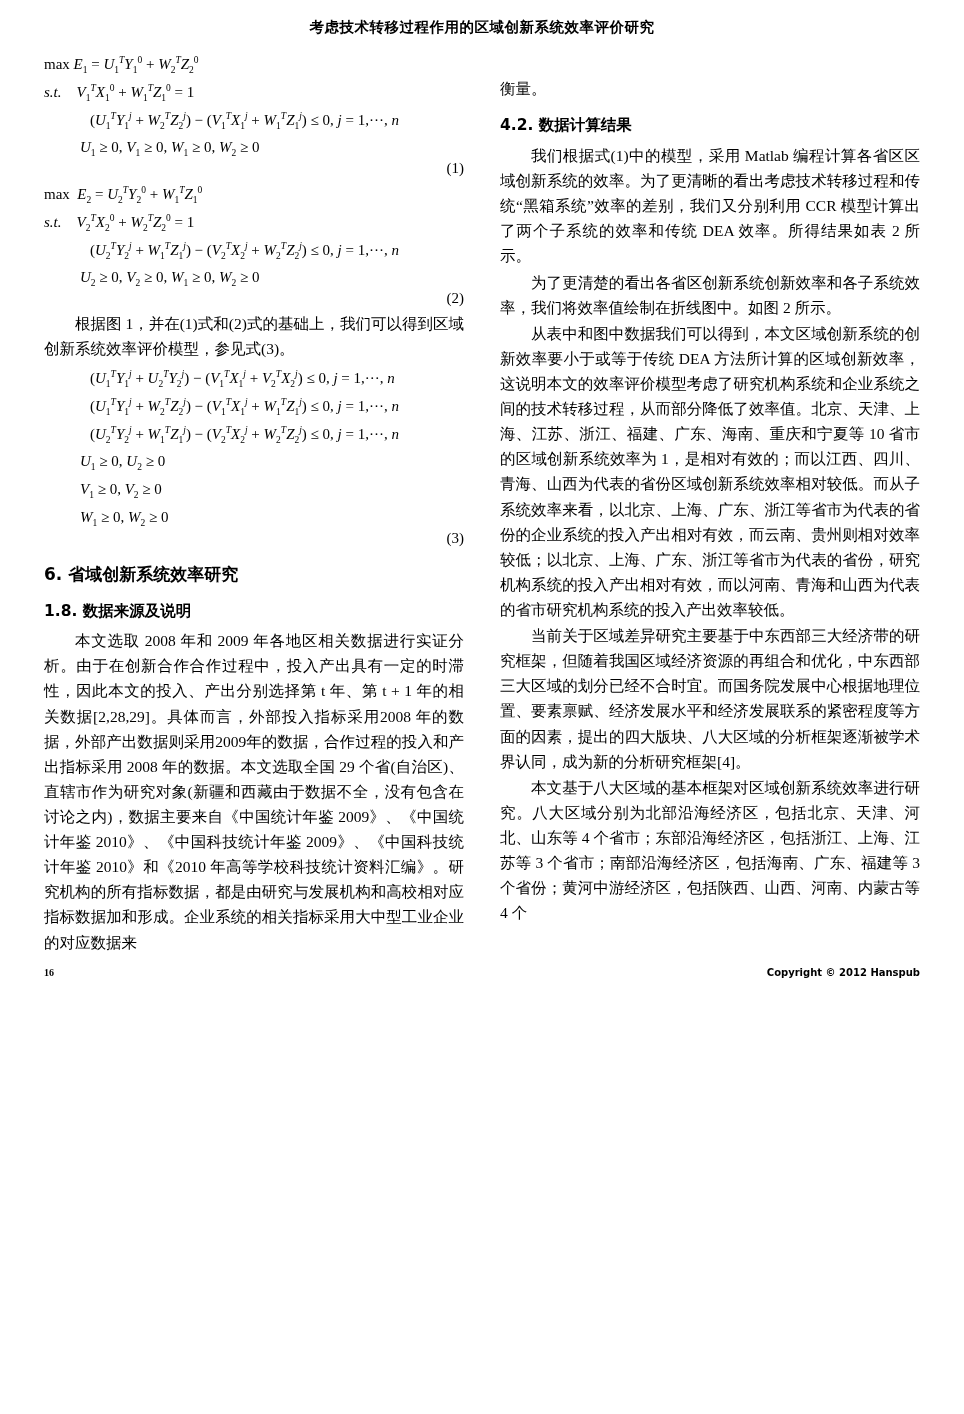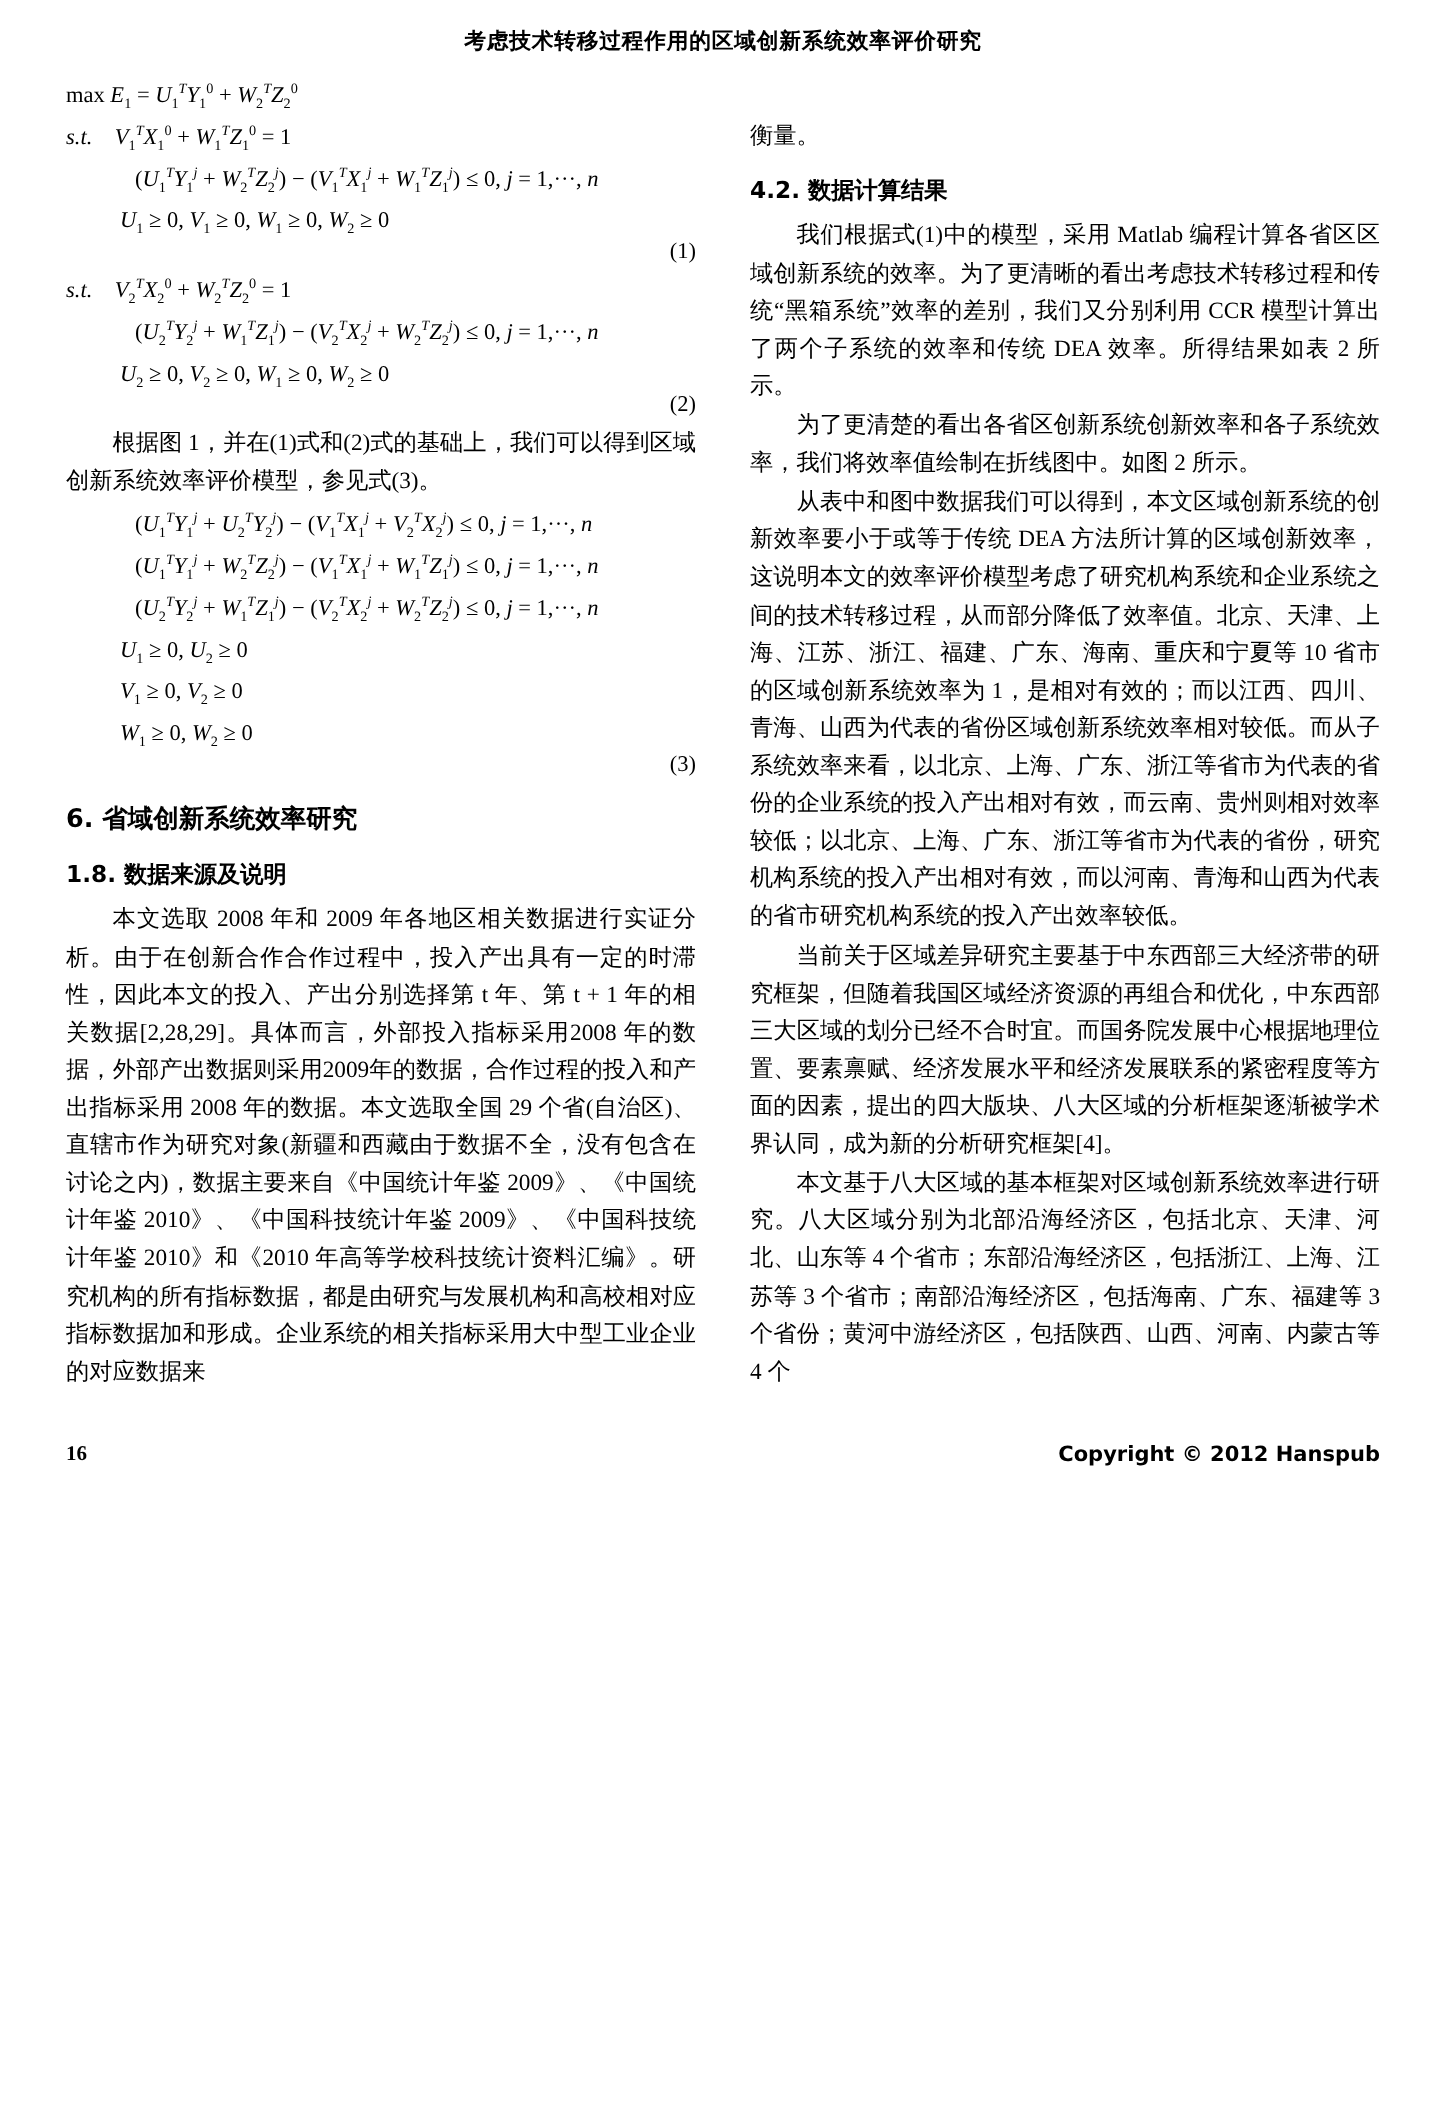--- a/index.html
+++ b/index.html
@@ -29,21 +29,21 @@
     letter-spacing: 0.5px;
     margin-bottom: 6px;
   }
   .rule {
     border-bottom: 0px solid #000;
     margin-bottom: 10px;
   }
   .columns {
     display: flex;
     gap: 36px;
-    align-items: flex-end;
+    align-items: center;
   }
   .col {
     width: 420px;
   }
   p {
     margin: 0 0 1px 0;
     font-size: 15.5px;
     line-height: 1.62;
     text-align: justify;
     text-justify: inter-ideograph;
@@ -92,21 +92,21 @@
   .ind3 { padding-left: 46px; }
   .ind4 { padding-left: 36px; }
   .footer {
     position: absolute;
     left: 44px;
     right: 44px;
     bottom: 20px;
     display: flex;
     justify-content: space-between;
     font-family: "DejaVu Sans", sans-serif;
-    font-size: 14px;
+    font-size: 10px;
     font-weight: bold;
   }
   .footer .pgnum { font-family: "Liberation Serif", serif; font-weight: bold; }
 </style>
 </head>
 <body>
 
 <div class="page">
 
   <div class="running-head">考虑技术转移过程作用的区域创新系统效率评价研究</div>
@@ -127,20 +127,23 @@
           (<span class="it">U</span><sub>1</sub><sup><span class="it">T</span></sup><span class="it">Y</span><sub>1</sub><sup><span class="it">j</span></sup> + <span class="it">W</span><sub>2</sub><sup><span class="it">T</span></sup><span class="it">Z</span><sub>2</sub><sup><span class="it">j</span></sup>) − (<span class="it">V</span><sub>1</sub><sup><span class="it">T</span></sup><span class="it">X</span><sub>1</sub><sup><span class="it">j</span></sup> + <span class="it">W</span><sub>1</sub><sup><span class="it">T</span></sup><span class="it">Z</span><sub>1</sub><sup><span class="it">j</span></sup>) ≤ 0, <span class="it">j</span> = 1,···, <span class="it">n</span>
         </div>
         <div class="eq-line ind4">
           <span class="it">U</span><sub>1</sub> ≥ 0, <span class="it">V</span><sub>1</sub> ≥ 0, <span class="it">W</span><sub>1</sub> ≥ 0, <span class="it">W</span><sub>2</sub> ≥ 0
         </div>
         <div class="eq-num">(1)</div>
       </div>
 
       <div class="math-block">
         <div class="eq-line ind1">
+          <span class="op">max&nbsp;&nbsp;</span><span class="it">E</span><sub>2</sub> = <span class="it">U</span><sub>2</sub><sup><span class="it">T</span></sup><span class="it">Y</span><sub>2</sub><sup>0</sup> + <span class="it">W</span><sub>1</sub><sup><span class="it">T</span></sup><span class="it">Z</span><sub>1</sub><sup>0</sup>
+        </div>
+        <div class="eq-line ind1">
           <span class="it">s.t.</span>&nbsp;&nbsp;&nbsp;&nbsp;<span class="it">V</span><sub>2</sub><sup><span class="it">T</span></sup><span class="it">X</span><sub>2</sub><sup>0</sup> + <span class="it">W</span><sub>2</sub><sup><span class="it">T</span></sup><span class="it">Z</span><sub>2</sub><sup>0</sup> = 1
         </div>
         <div class="eq-line ind3">
           (<span class="it">U</span><sub>2</sub><sup><span class="it">T</span></sup><span class="it">Y</span><sub>2</sub><sup><span class="it">j</span></sup> + <span class="it">W</span><sub>1</sub><sup><span class="it">T</span></sup><span class="it">Z</span><sub>1</sub><sup><span class="it">j</span></sup>) − (<span class="it">V</span><sub>2</sub><sup><span class="it">T</span></sup><span class="it">X</span><sub>2</sub><sup><span class="it">j</span></sup> + <span class="it">W</span><sub>2</sub><sup><span class="it">T</span></sup><span class="it">Z</span><sub>2</sub><sup><span class="it">j</span></sup>) ≤ 0, <span class="it">j</span> = 1,···, <span class="it">n</span>
         </div>
         <div class="eq-line ind4">
           <span class="it">U</span><sub>2</sub> ≥ 0, <span class="it">V</span><sub>2</sub> ≥ 0, <span class="it">W</span><sub>1</sub> ≥ 0, <span class="it">W</span><sub>2</sub> ≥ 0
         </div>
         <div class="eq-num">(2)</div>
       </div>

